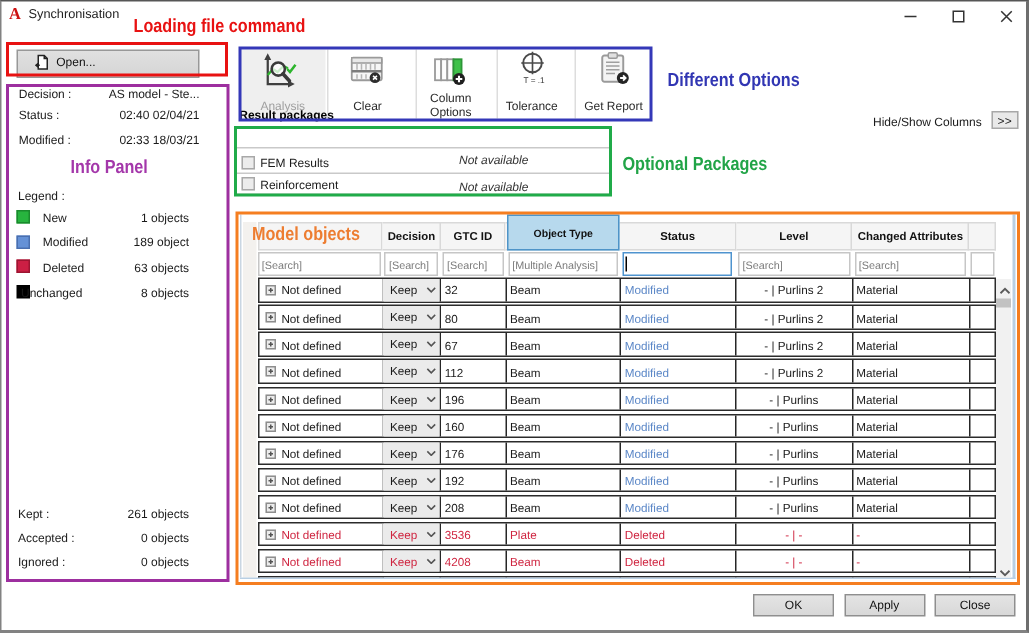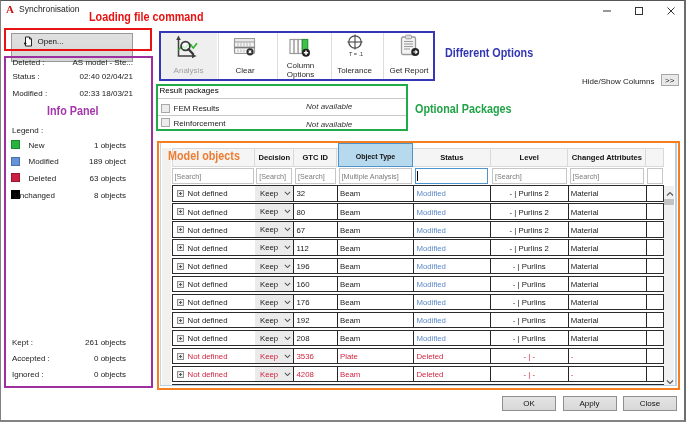--- a/index.html
+++ b/index.html
@@ -10,21 +10,21 @@
 .abs { position:absolute; }
 .t8 { font-size:8px; line-height:10px; color:#1a1a1a; }
 .ann { z-index:61; position:absolute; font-weight:bold; font-size:12.6px; transform:scaleX(0.857); transform-origin:left center; white-space:nowrap; }
 .box { position:absolute; border:2px solid; z-index:60; }
 #title { left:19px; top:3.5px; font-size:8.5px; color:#222; }
 
 
 .wbtn line, .wbtn rect, .wbtn path { stroke:#333; stroke-width:1; fill:none; }
 
 
-#openbtn { left:10.5px; top:33px; width:122.5px; height:29px; background:linear-gradient(#e0e0e0,#d5d5d5); border:1px solid #989898;text-align:center; }
+#openbtn { left:10.5px; top:33px; width:122.5px; height:19px; background:linear-gradient(#e0e0e0,#d5d5d5); border:1px solid #989898;text-align:center; }
 #openbtn span { position:absolute; left:26px; top:3px; font-size:8px; color:#111; }
 
 
 .tb-sep { position:absolute; width:1px; background:#ddd; top:33px; height:46px; }
 .tb-label { position:absolute; font-size:8px; color:#2a2a2a; text-align:center; white-space:nowrap; transform:translateX(-50%); }
 #analysisbg { left:160px; top:32.5px; width:56.5px; height:47px; background:#efefef; }
 
 
 .rp-line { position:absolute; left:157px; width:249px; height:1px; background:#c9c9c9; }
 .cb { position:absolute; width:9px; height:9px; background:#ececec; border:1px solid #a8a8a8; }
@@ -82,21 +82,21 @@
 
 <div class="abs" id="openbtn">
   <svg style="position:absolute;left:11px;top:2px" width="10" height="11" viewBox="0 0 10 11">
     <path d="M2.5 1 L6.5 1 L8.5 3 L8.5 10 L2.5 10 Z" fill="#fff" stroke="#222" stroke-width="1"></path>
     <path d="M6.5 1 L6.5 3 L8.5 3" fill="none" stroke="#222" stroke-width="1"></path>
     <path d="M1 7.5 L3.5 7.5 M2.5 6.3 L1 7.5 L2.5 8.7" stroke="#222" stroke-width="1" fill="none"></path>
   </svg>
   <span>Open...</span>
 </div>
 
-<div class="abs t8" style="left:12.5px;top:58px">Deleted :</div>
+<div class="abs t8" style="left:12.5px;top:58px">Decision :</div>
 <div class="abs t8" style="left:20px;top:58px;width:113px;text-align:right">AS model - Ste...</div>
 <div class="abs t8" style="left:12.5px;top:72.3px">Status :</div>
 <div class="abs t8" style="left:20px;top:72.3px;width:113px;text-align:right">02:40 02/04/21</div>
 <div class="abs t8" style="left:12.5px;top:88.8px">Modified :</div>
 <div class="abs t8" style="left:20px;top:88.8px;width:113px;text-align:right">02:33 18/03/21</div>
 <div class="abs t8" style="left:12px;top:125.5px">Legend :</div>
 
 <div class="abs" style="left:11px;top:140.3px;width:9px;height:9px;background:#27b43e;border:1px solid #1a8a2d"></div>
 <div class="abs t8" style="left:28.5px;top:140.5px">New</div>
 <div class="abs t8" style="left:30px;top:140.5px;width:96px;text-align:right">1 objects</div>
@@ -186,21 +186,21 @@
       <line x1="6" y1="15" x2="12" y2="15"></line>
   </g>
   <circle cx="17.2" cy="18" r="4" fill="#252525"></circle>
   <path d="M15.4 18 L19 18 M17.4 16.3 L19.1 18 L17.4 19.7" stroke="#fff" stroke-width="1.2" fill="none"></path>
 </svg>
 <div class="tb-label" style="left:409px;top:65.5px">Get Report</div>
 
 <div class="abs t8" style="left:582px;top:76.5px">Hide/Show Columns</div>
 <div class="abs" style="left:660.5px;top:73.5px;width:18.5px;height:12.5px;background:#e9e9e9;border:1px solid #a8a8a8;font-size:8px;text-align:center;line-height:11px;color:#222">&gt;&gt;</div>
 
-<div class="abs" style="left:159.5px;top:86px;font-size:8px;font-weight:normal;color:#000">Result packages</div>
+<div class="abs" style="left:159.5px;top:72px;font-size:8px;font-weight:bold;color:#000">Result packages</div>
 <div class="rp-line" style="top:98.3px"></div>
 <div class="cb" style="left:161px;top:103.8px"></div>
 <div class="abs t8" style="left:173.5px;top:104.3px">FEM Results</div>
 <div class="navail" style="left:306px;top:102px">Not available</div>
 <div class="rp-line" style="top:115px"></div>
 <div class="cb" style="left:161px;top:118.3px"></div>
 <div class="abs t8" style="left:173.5px;top:118.8px">Reinforcement</div>
 <div class="navail" style="left:306px;top:119.5px">Not available</div>
 <div class="rp-line" style="top:129px"></div>
 

